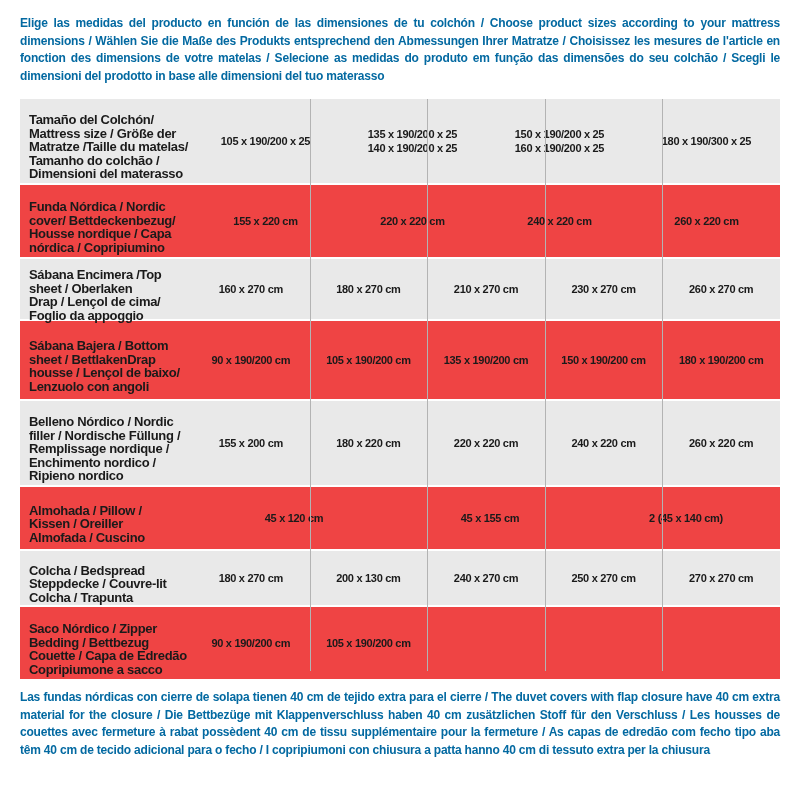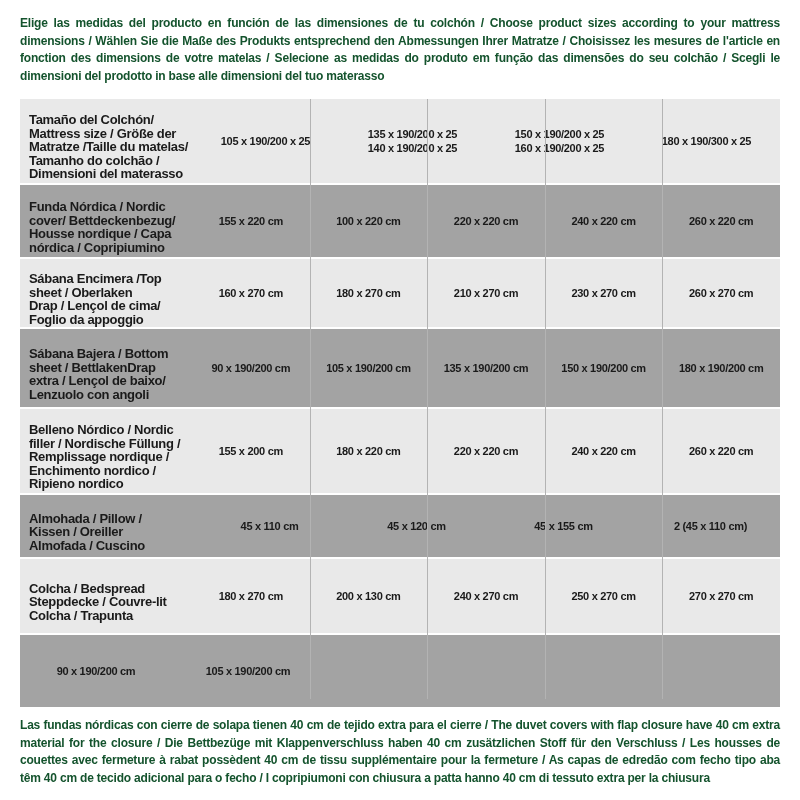--- a/index.html
+++ b/index.html
@@ -11,39 +11,39 @@
     overflow: hidden;
   }
   .page { padding: 0 20px; box-sizing: border-box; width: 800px; }
 
   .intro, .note {
     font-weight: bold;
     font-size: 12px;
     line-height: 17.5px;
     letter-spacing: -0.2px;
     text-align: justify;
-    color: #14532d;
+    color: #0369a1;
     margin: 0;
   }
   .intro { padding-top: 15px; margin-bottom: 14px; }
   .note  { margin-top: 10px; }
 
   .size-table { position: relative; width: 760px; }
 
   .trow { display: flex; margin-bottom: 2px; }
   .shade-a { background: #e9e9e9; }
-  .shade-b { background: #a3a3a3; }
+  .shade-b { background: #ef4444; }
 
   .r1 { height: 84px; }
   .r2 { height: 72px; }
-  .r3 { height: 68px; }
+  .r3 { height: 60px; }
   .r4 { height: 78px; }
   .r5 { height: 84px; align-items: center; }
   .r6 { height: 62px; gap: 8px; }
-  .r7 { height: 74px; }
+  .r7 { height: 54px; }
   .r8 { height: 72px; }
 
   .cell { display: flex; align-items: center; box-sizing: border-box; }
   .cell.label {
     width: 172px;
     padding-left: 9px;
     padding-right: 4px;
     font-weight: bold;
     font-size: 13px;
     line-height: 13.5px;
@@ -97,42 +97,41 @@
 160 x 190/200 x 25</div>
       <div class="cell val">180 x 190/300 x 25</div>
     </div>
 
     <div class="trow shade-b r2">
       <div class="cell label">Funda Nórdica /  Nordic
 cover/ Bettdeckenbezug/
 Housse nordique  / Capa
 nórdica / Copripiumino</div>
       <div class="cell val">155 x 220 cm</div>
-      <div class="cell val">100 x 220 cm</div>
       <div class="cell val">220 x 220 cm</div>
       <div class="cell val">240 x 220 cm</div>
       <div class="cell val">260 x 220 cm</div>
     </div>
 
     <div class="trow shade-a r3">
       <div class="cell label">Sábana Encimera /Top
 sheet / Oberlaken
 Drap / Lençol de cima/
 Foglio da appoggio</div>
       <div class="cell val">160 x 270 cm</div>
       <div class="cell val">180 x 270 cm</div>
       <div class="cell val">210 x 270 cm</div>
       <div class="cell val">230 x 270 cm</div>
       <div class="cell val">260 x 270 cm</div>
     </div>
 
     <div class="trow shade-b r4">
       <div class="cell label">Sábana Bajera / Bottom
 sheet / BettlakenDrap
-extra / Lençol de baixo/
+housse / Lençol de baixo/
 Lenzuolo con angoli</div>
       <div class="cell val">90 x 190/200 cm</div>
       <div class="cell val">105 x 190/200 cm</div>
       <div class="cell val">135 x 190/200 cm</div>
       <div class="cell val">150 x 190/200 cm</div>
       <div class="cell val">180 x 190/200 cm</div>
     </div>
 
     <div class="trow shade-a r5">
       <div class="cell label">Belleno Nórdico / Nordic
@@ -144,38 +143,41 @@
       <div class="cell val">180 x 220 cm</div>
       <div class="cell val">220 x 220 cm</div>
       <div class="cell val">240 x 220 cm</div>
       <div class="cell val">260 x 220 cm</div>
     </div>
 
     <div class="trow shade-b r6">
       <div class="cell label">Almohada / Pillow /
 Kissen / Oreiller
 Almofada / Cuscino</div>
-      <div class="cell val">45 x 110 cm</div>
       <div class="cell val">45 x 120 cm</div>
       <div class="cell val">45 x 155 cm</div>
-      <div class="cell val">2 (45 x 110 cm)</div>
+      <div class="cell val">2 (45 x 140 cm)</div>
     </div>
 
     <div class="trow shade-a r7">
       <div class="cell label">Colcha / Bedspread
 Steppdecke / Couvre-lit
 Colcha / Trapunta</div>
       <div class="cell val">180 x 270 cm</div>
       <div class="cell val">200 x 130 cm</div>
       <div class="cell val">240 x 270 cm</div>
       <div class="cell val">250 x 270 cm</div>
       <div class="cell val">270 x 270 cm</div>
     </div>
 
     <div class="trow shade-b r8">
+      <div class="cell label">Saco Nórdico / Zipper
+Bedding / Bettbezug
+Couette  / Capa de Edredão
+Copripiumone a sacco</div>
       <div class="cell val">90 x 190/200 cm</div>
       <div class="cell val">105 x 190/200 cm</div>
       <div class="cell val"></div>
       <div class="cell val"></div>
       <div class="cell val"></div>
     </div>
 
     <div class="vline vline-1"></div>
     <div class="vline vline-2"></div>
     <div class="vline vline-3"></div>

